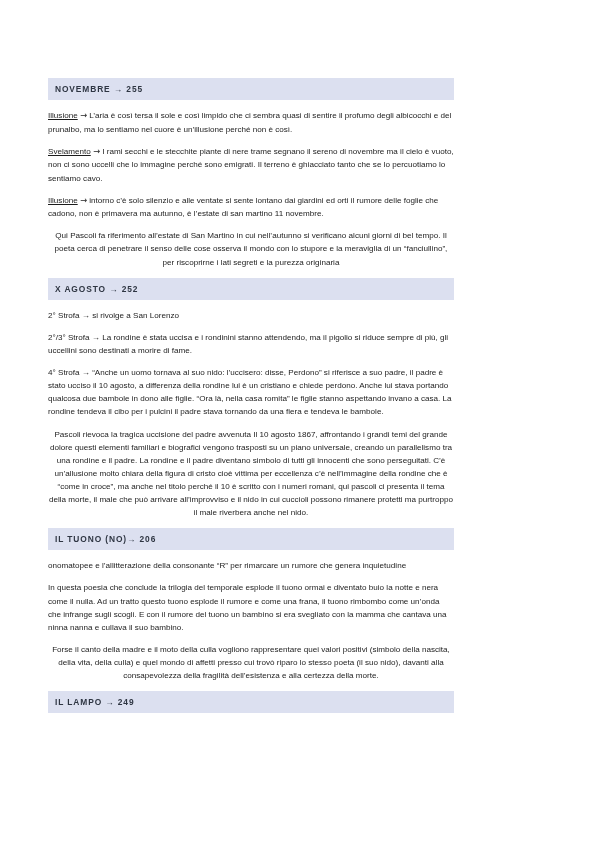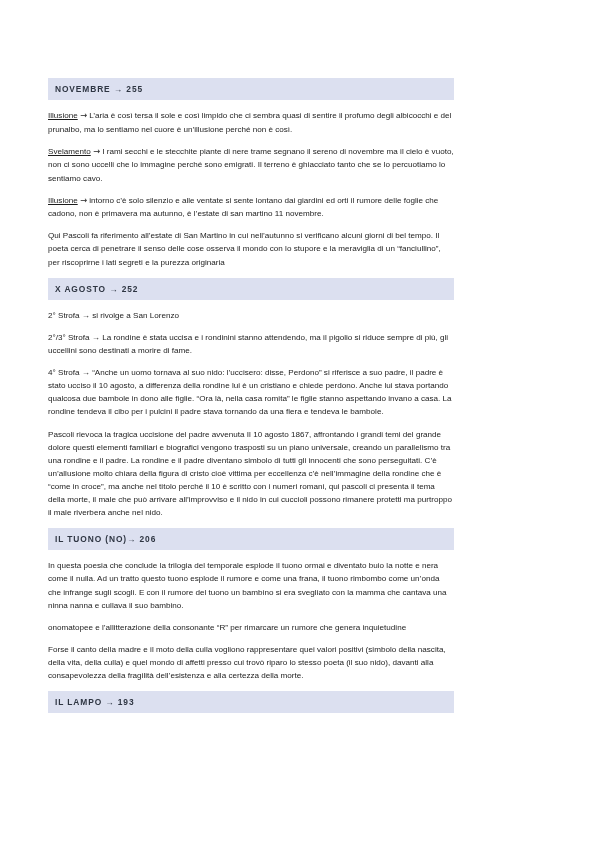--- a/index.html
+++ b/index.html
@@ -36,20 +36,21 @@
   }
   p.para {
     margin: 0 0 9px 0;
     font-size: 8.1px;
     line-height: 1.62;
     text-align: left;
     color: #1c1c1c;
   }
   p.para:last-child {
     margin-bottom: 9px;
+    text-align: center;
   }
   .term {
     font-weight: normal;
     text-decoration: underline;
   }
   .arrow {
     font-family: "DejaVu Sans", sans-serif;
     font-size: 8.4px;
   }
   .block {
@@ -80,22 +81,22 @@
 
     <p class="para">2° Strofa → si rivolge a San Lorenzo</p>
     <p class="para">2°/3° Strofa → La rondine è stata uccisa e i rondinini stanno attendendo, ma il pigolio si riduce sempre di più, gli uccellini sono destinati a morire di fame.</p>
     <p class="para">4° Strofa → “Anche un uomo tornava al suo nido: l’uccisero: disse, Perdono” si riferisce a suo padre, il padre è stato ucciso il 10 agosto, a differenza della rondine lui è un cristiano e chiede perdono. Anche lui stava portando qualcosa due bambole in dono alle figlie. “Ora là, nella casa romita” le figlie stanno aspettando invano a casa. La rondine tendeva il cibo per i pulcini il padre stava tornando da una fiera e tendeva le bambole.</p>
     <p class="para">Pascoli rievoca la tragica uccisione del padre avvenuta Il 10 agosto 1867, affrontando i grandi temi del grande dolore questi elementi familiari e biografici vengono trasposti su un piano universale, creando un parallelismo tra una rondine e il padre. La rondine e il padre diventano simbolo di tutti gli innocenti che sono perseguitati. C’è un’allusione molto chiara della figura di cristo cioè vittima per eccellenza c’è nell’immagine della rondine che è “come in croce”, ma anche nel titolo perché il 10 è scritto con i numeri romani, qui pascoli ci presenta il tema della morte, il male che può arrivare all’improvviso e il nido in cui cuccioli possono rimanere protetti ma purtroppo il male riverbera anche nel nido.</p>
   </div>
 
   <div class="block gap-before-heading">
     <div class="section-heading">IL TUONO (NO)→ 206</div>
 
+    <p class="para">onomatopee e l’allitterazione della consonante “R” per rimarcare un rumore che genera inquietudine</p>
     <p class="para">In questa poesia che conclude la trilogia del temporale esplode il tuono ormai e diventato buio la notte e nera come il nulla. Ad un tratto questo tuono esplode il rumore e come una frana, il tuono rimbombo come un’onda che infrange sugli scogli. E con il rumore del tuono un bambino si era svegliato con la mamma che cantava una ninna nanna e cullava il suo bambino.</p>
-    <p class="para">onomatopee e l’allitterazione della consonante “R” per rimarcare un rumore che genera inquietudine</p>
     <p class="para">Forse il canto della madre e il moto della culla vogliono rappresentare quei valori positivi (simbolo della nascita, della vita, della culla) e quel mondo di affetti presso cui trovò riparo lo stesso poeta (il suo nido), davanti alla consapevolezza della fragilità dell’esistenza e alla certezza della morte.</p>
   </div>
 
   <div class="block gap-before-heading">
-    <div class="section-heading">IL LAMPO → 193</div>
+    <div class="section-heading">IL LAMPO → 249</div>
   </div>
 
 </div>
 
 </body></html>

